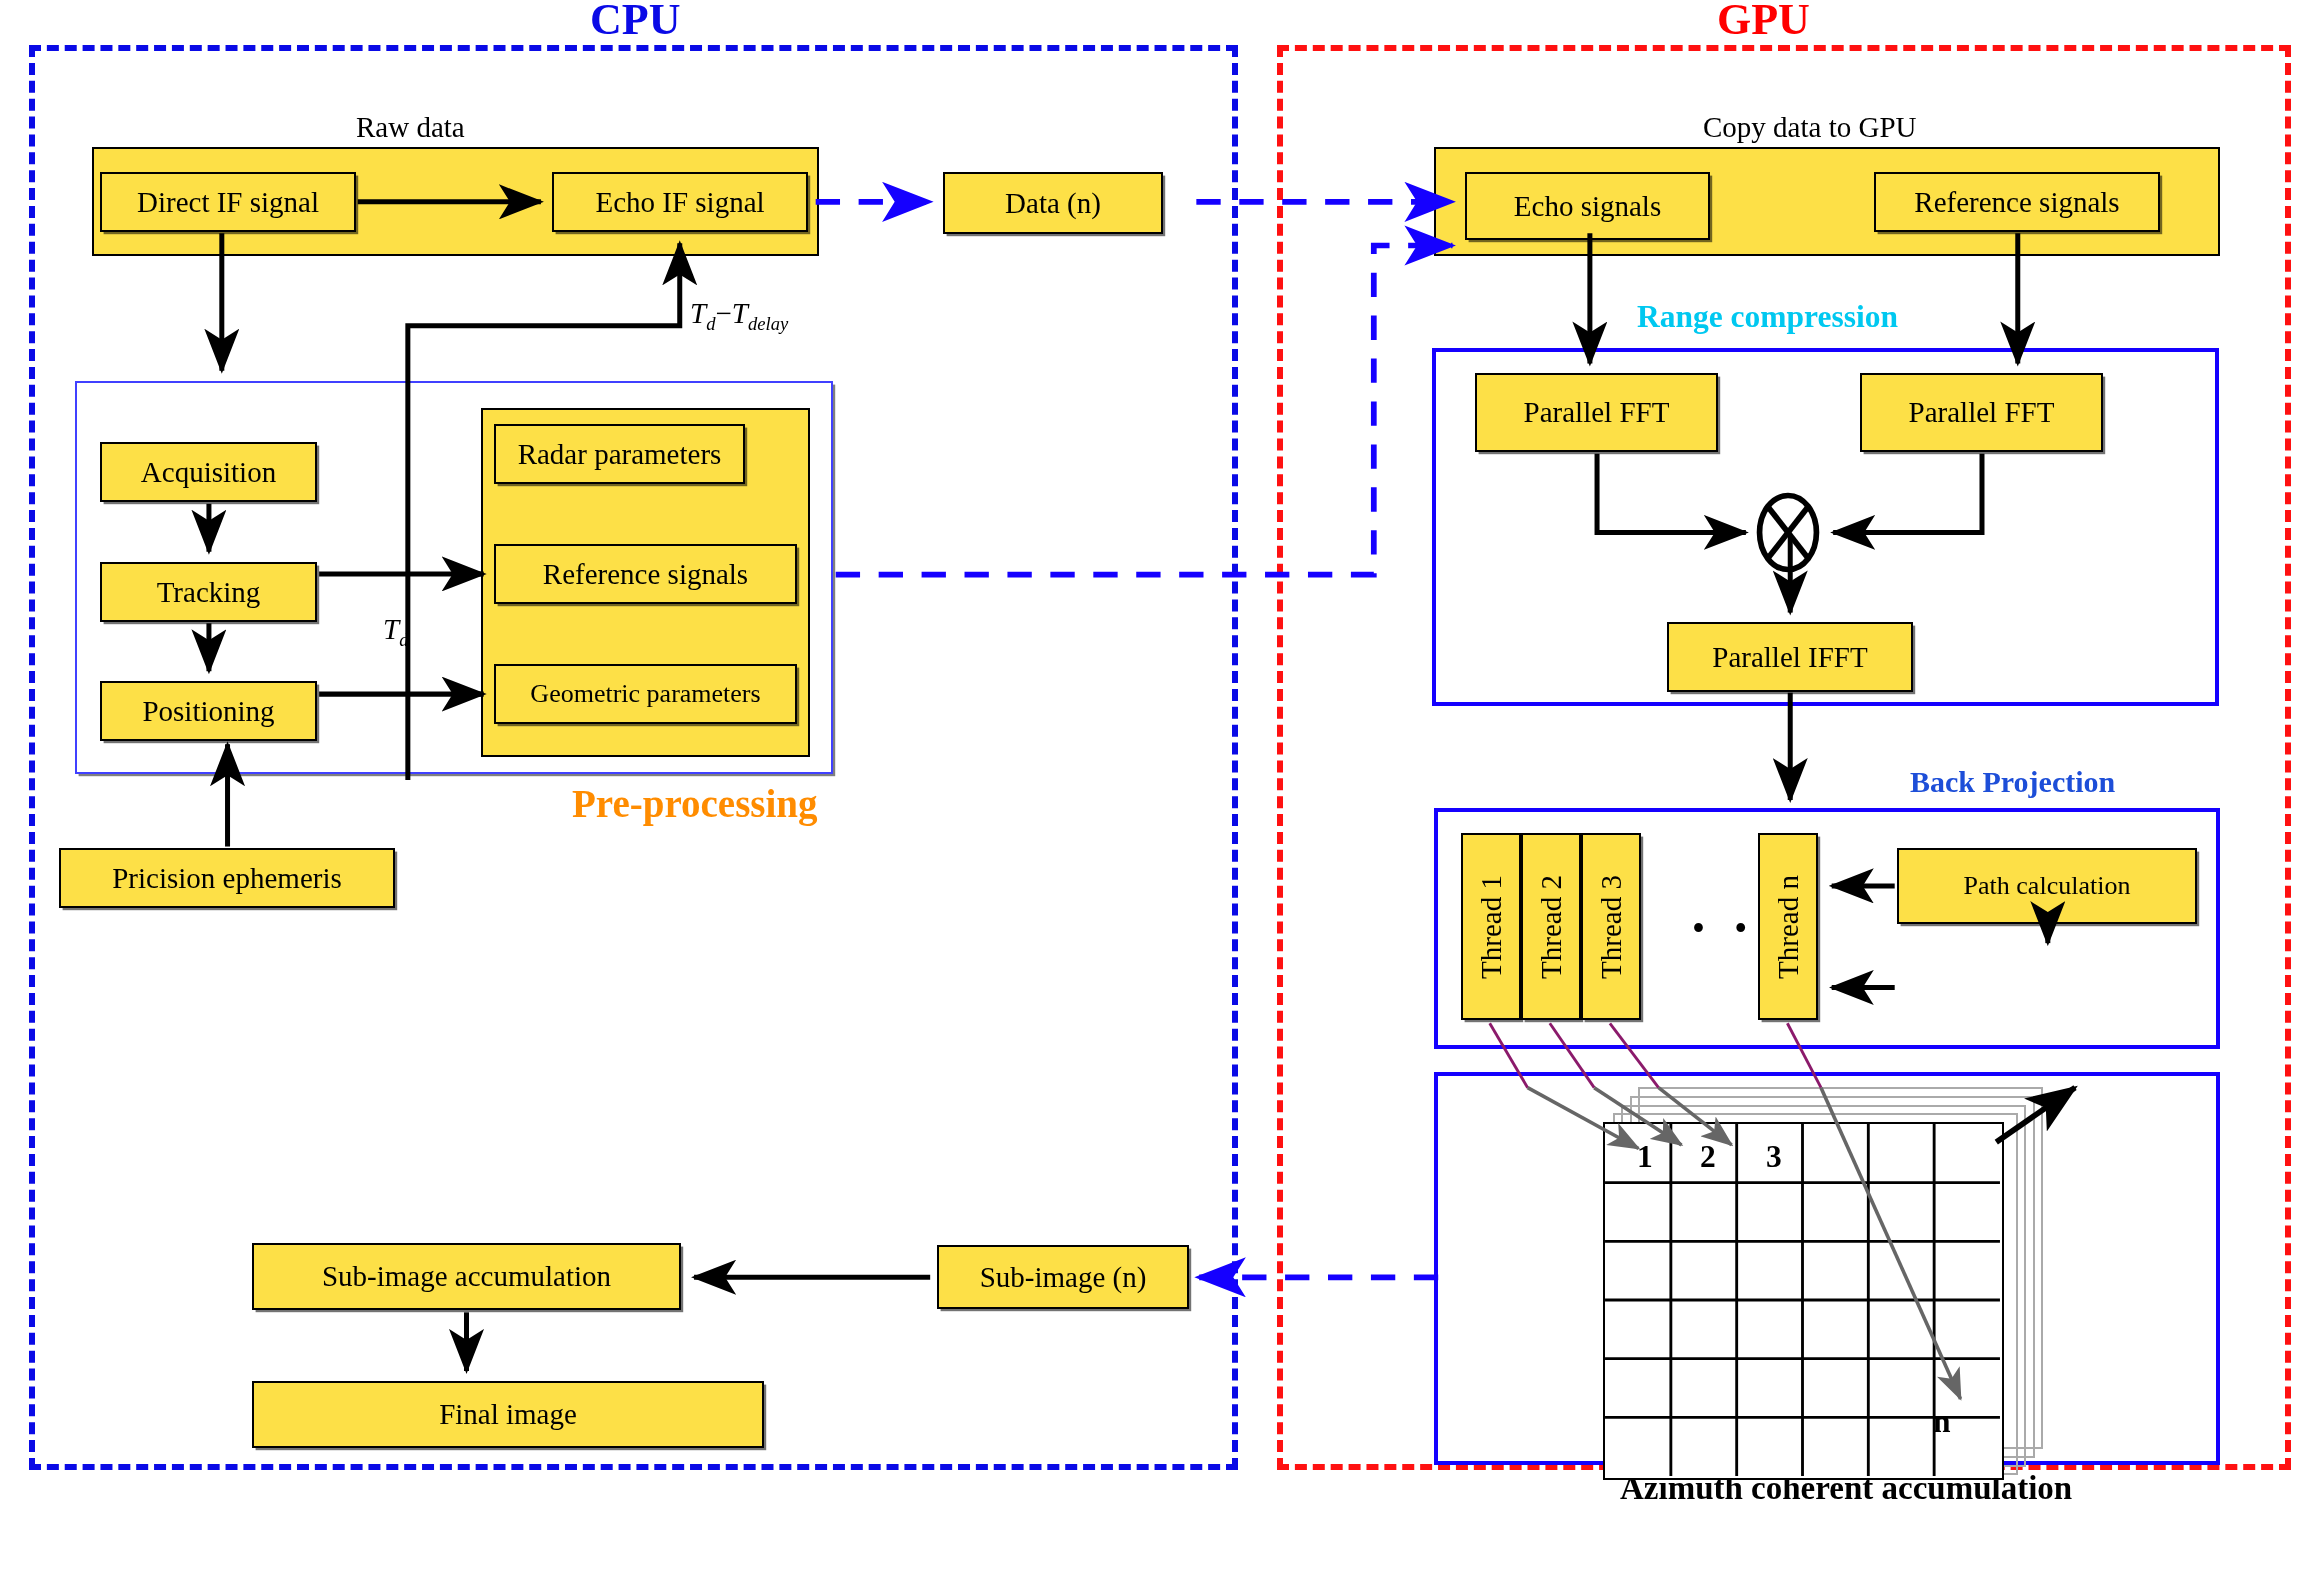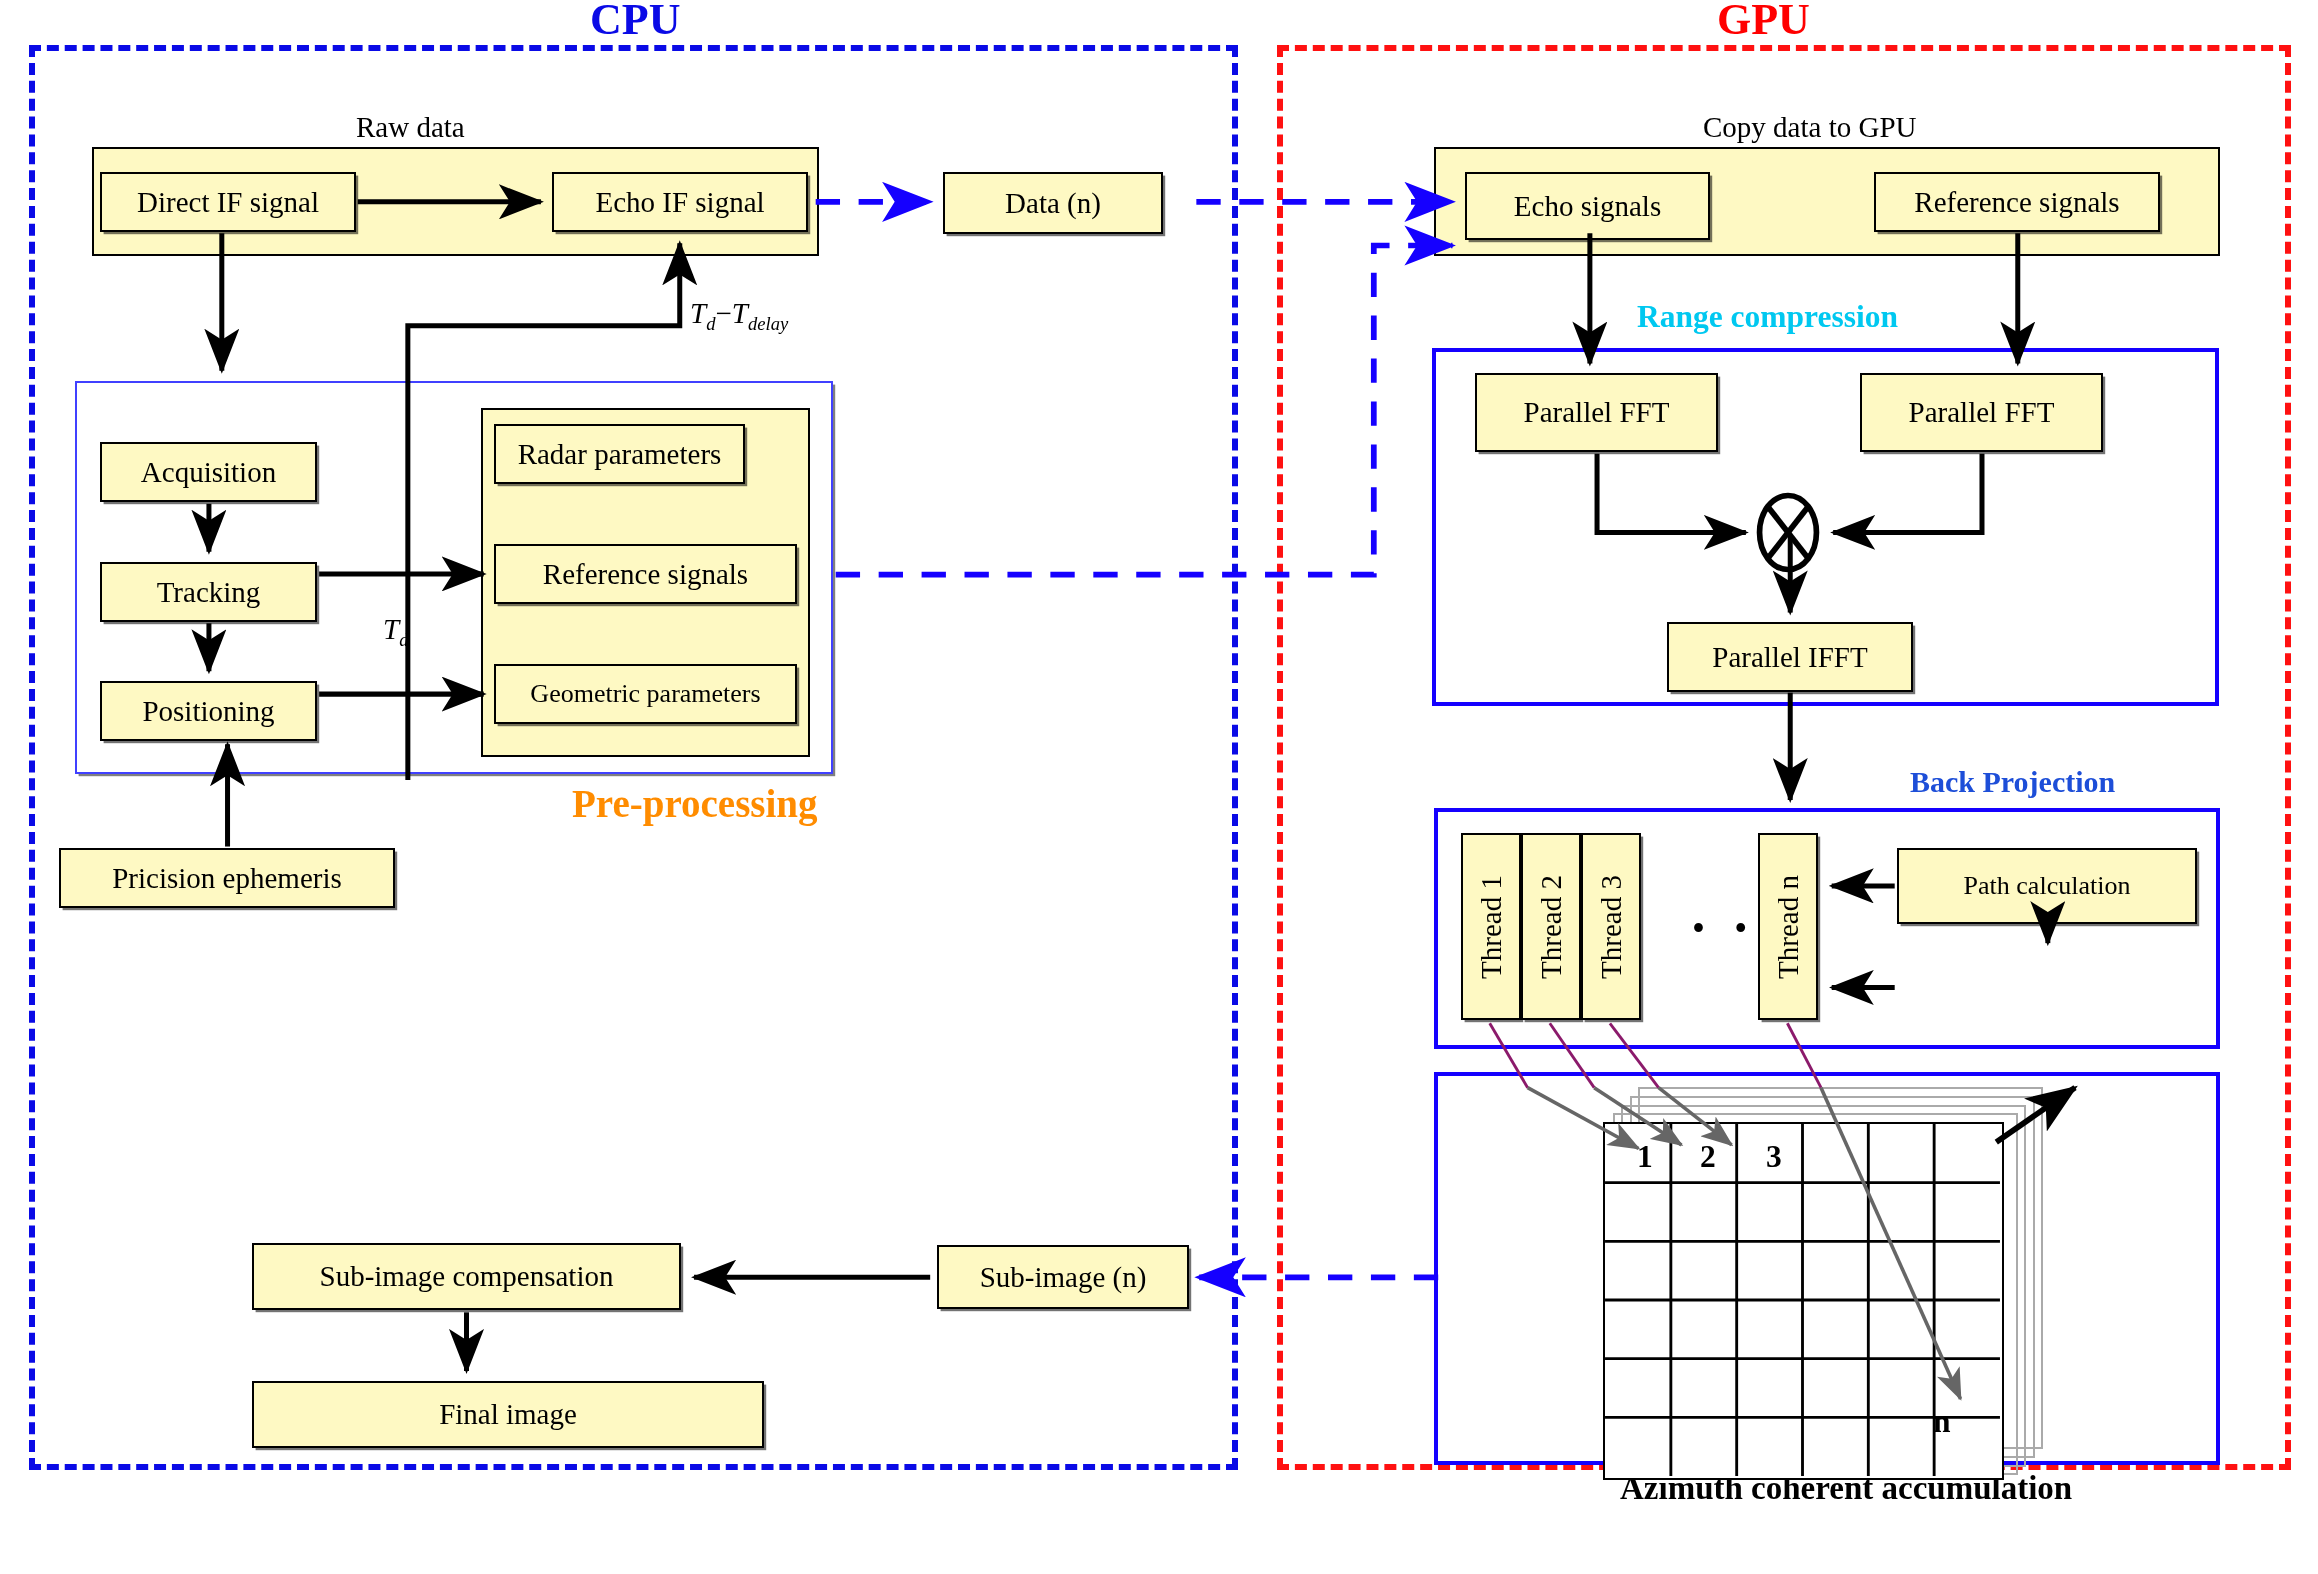--- a/index.html
+++ b/index.html
@@ -9,21 +9,21 @@
     background:#fff;
     font-family:"Liberation Serif", serif;
     overflow:hidden;
   }
   .abs{position:absolute;}
   
   .box{
     position:absolute;
     box-sizing:border-box;
     border:2.1px solid #000;
-    background:#fef9c3;
+    background:#fde047;
     display:flex;align-items:center;justify-content:center;
     text-align:center;
     color:#000;
     box-shadow:2.9px 2.9px 0 -0.7px rgba(0,0,0,0.55);
   }
   .box.plain{box-shadow:none;}
   .lbl{font-size:29px;line-height:1.05;white-space:nowrap;}
   .lbl.sm{font-size:26px;}
   
   .title{
@@ -98,21 +98,21 @@
   </div>
   <div class="box" style="left:494px;top:664px;width:303px;height:60px;">
     <span class="lbl sm">Geometric parameters</span>
   </div>
 
   <div class="box" style="left:59px;top:848px;width:336px;height:60px;">
     <span class="lbl">Pricision ephemeris</span>
   </div>
 
   <div class="box" style="left:252px;top:1243px;width:429px;height:67px;">
-    <span class="lbl">Sub-image compensation</span>
+    <span class="lbl">Sub-image accumulation</span>
   </div>
   <div class="box" style="left:252px;top:1381px;width:512px;height:67px;align-items:center;">
     <span class="lbl">Final image</span>
   </div>
 
   <div class="box" style="left:943px;top:172px;width:220px;height:62px;">
     <span class="lbl">Data (n)</span>
   </div>
   <div class="box" style="left:937px;top:1245px;width:252px;height:64px;">
     <span class="lbl">Sub-image (n)</span>

